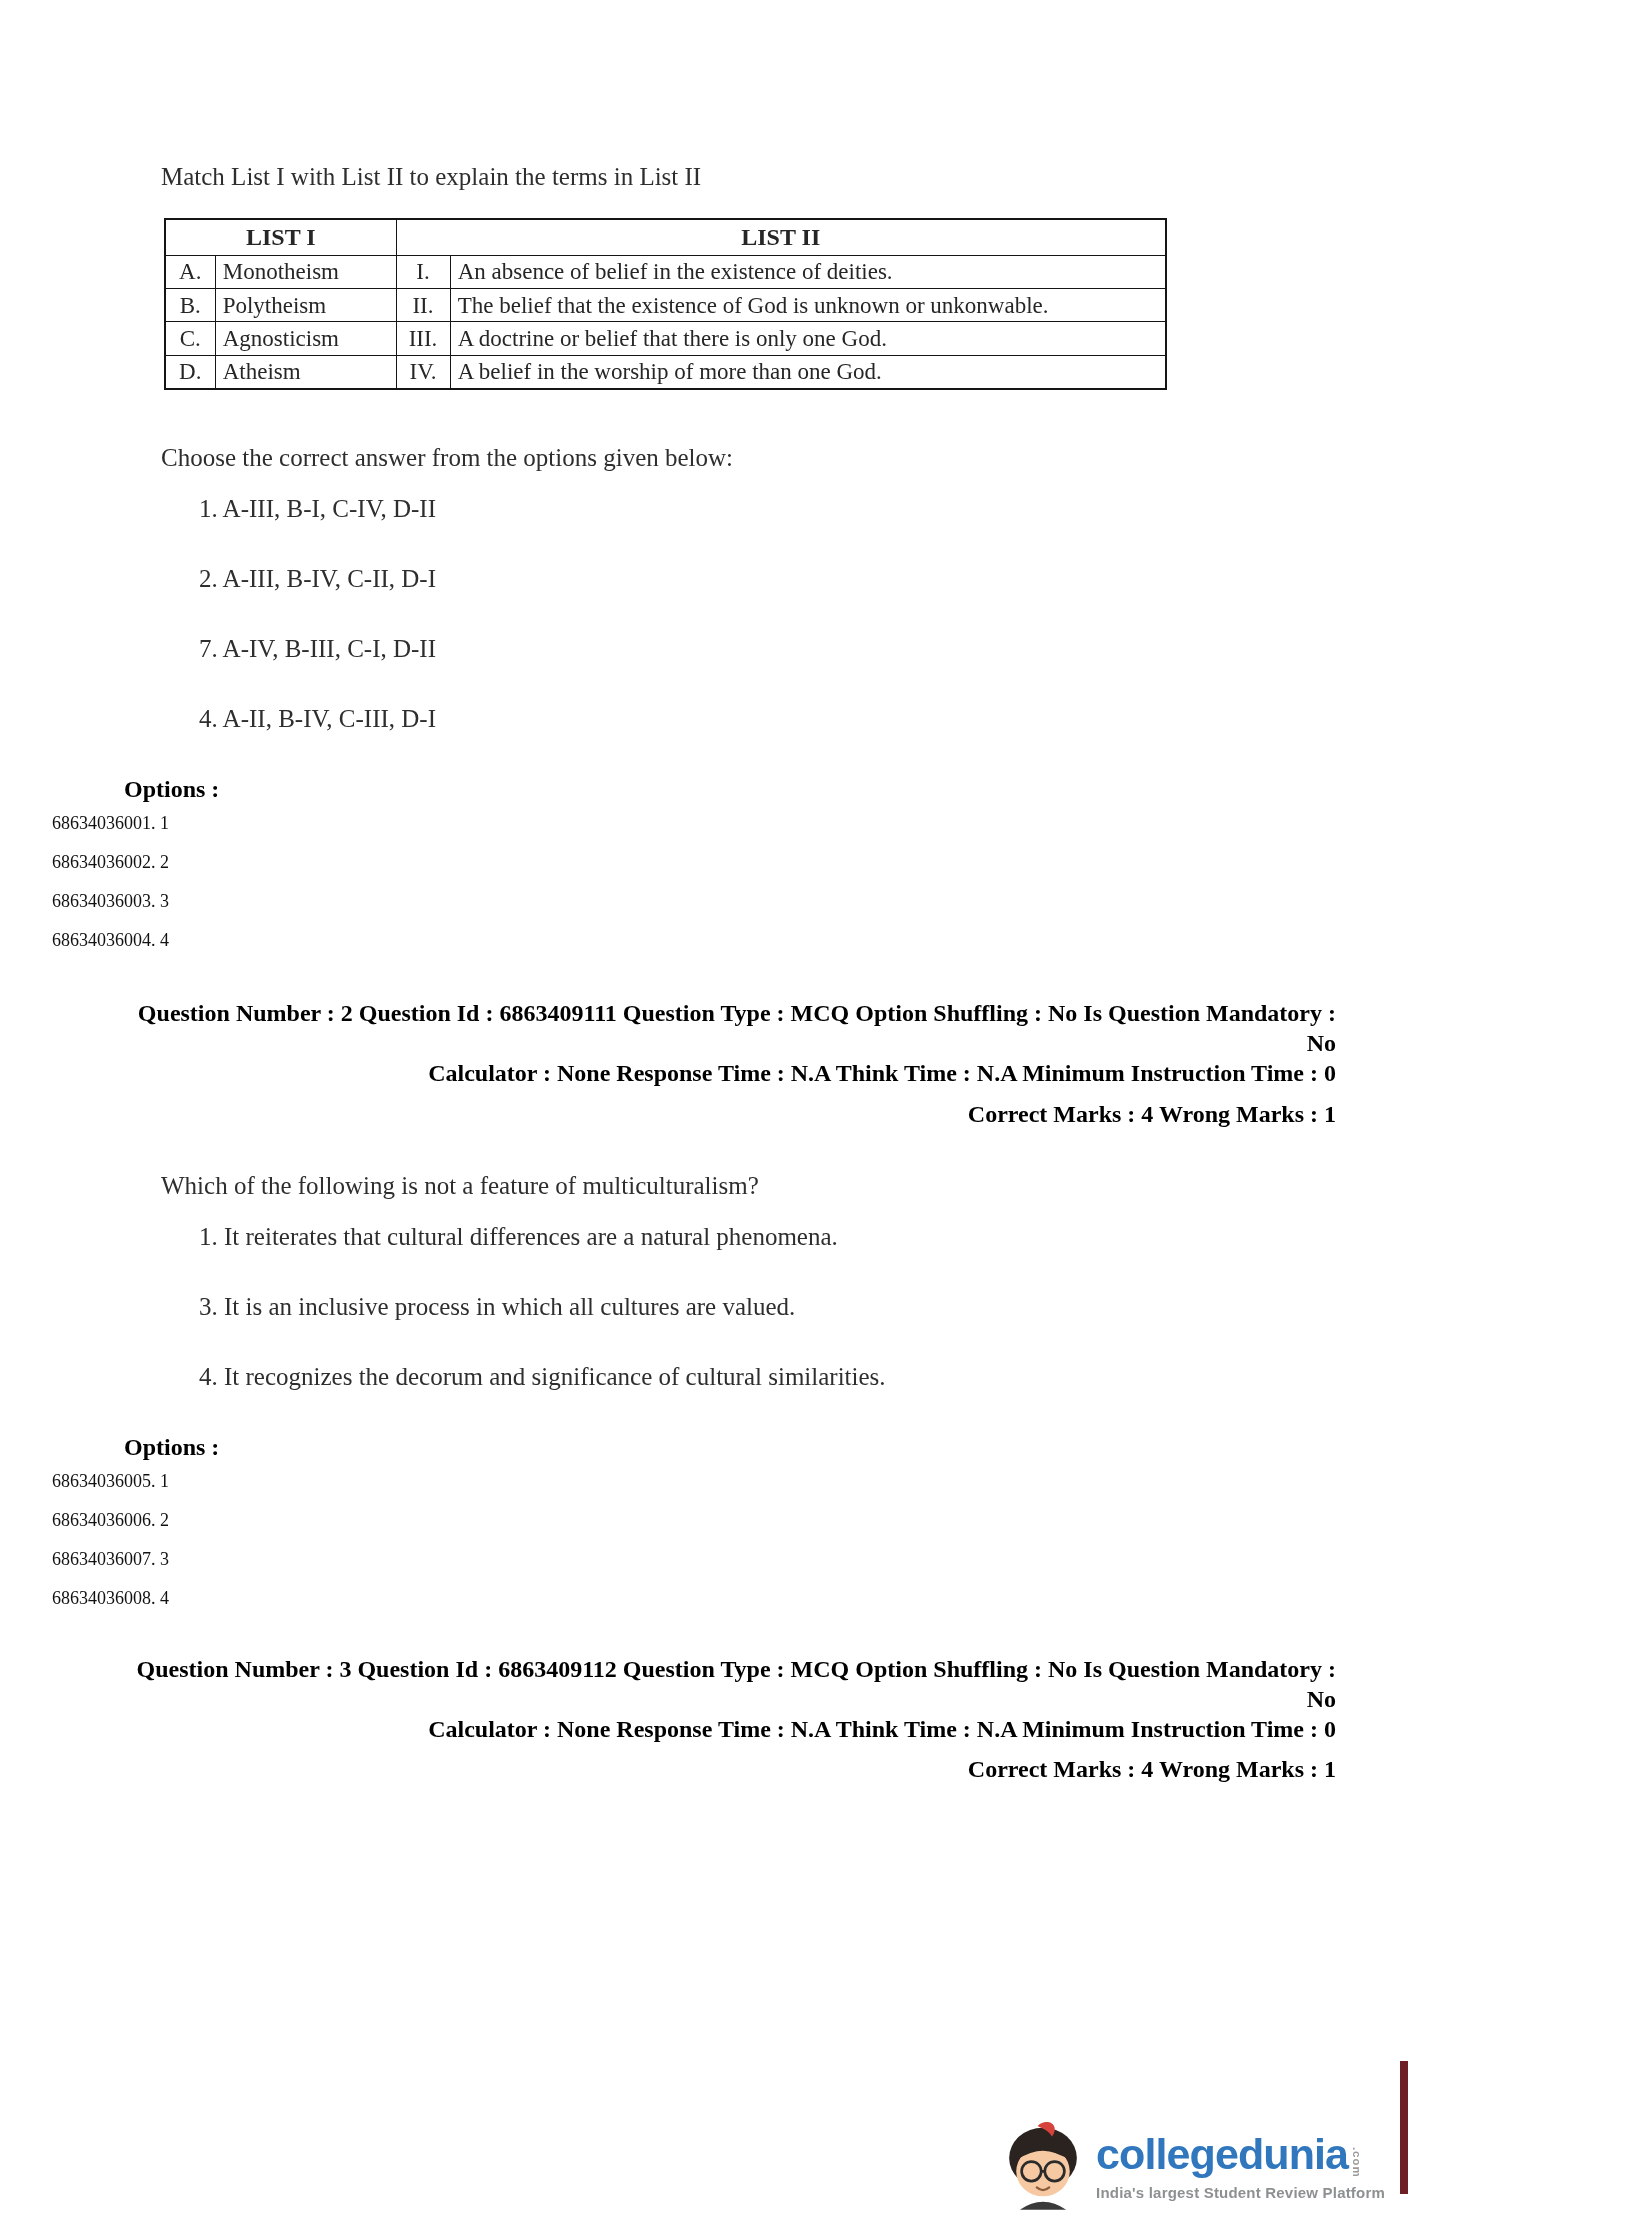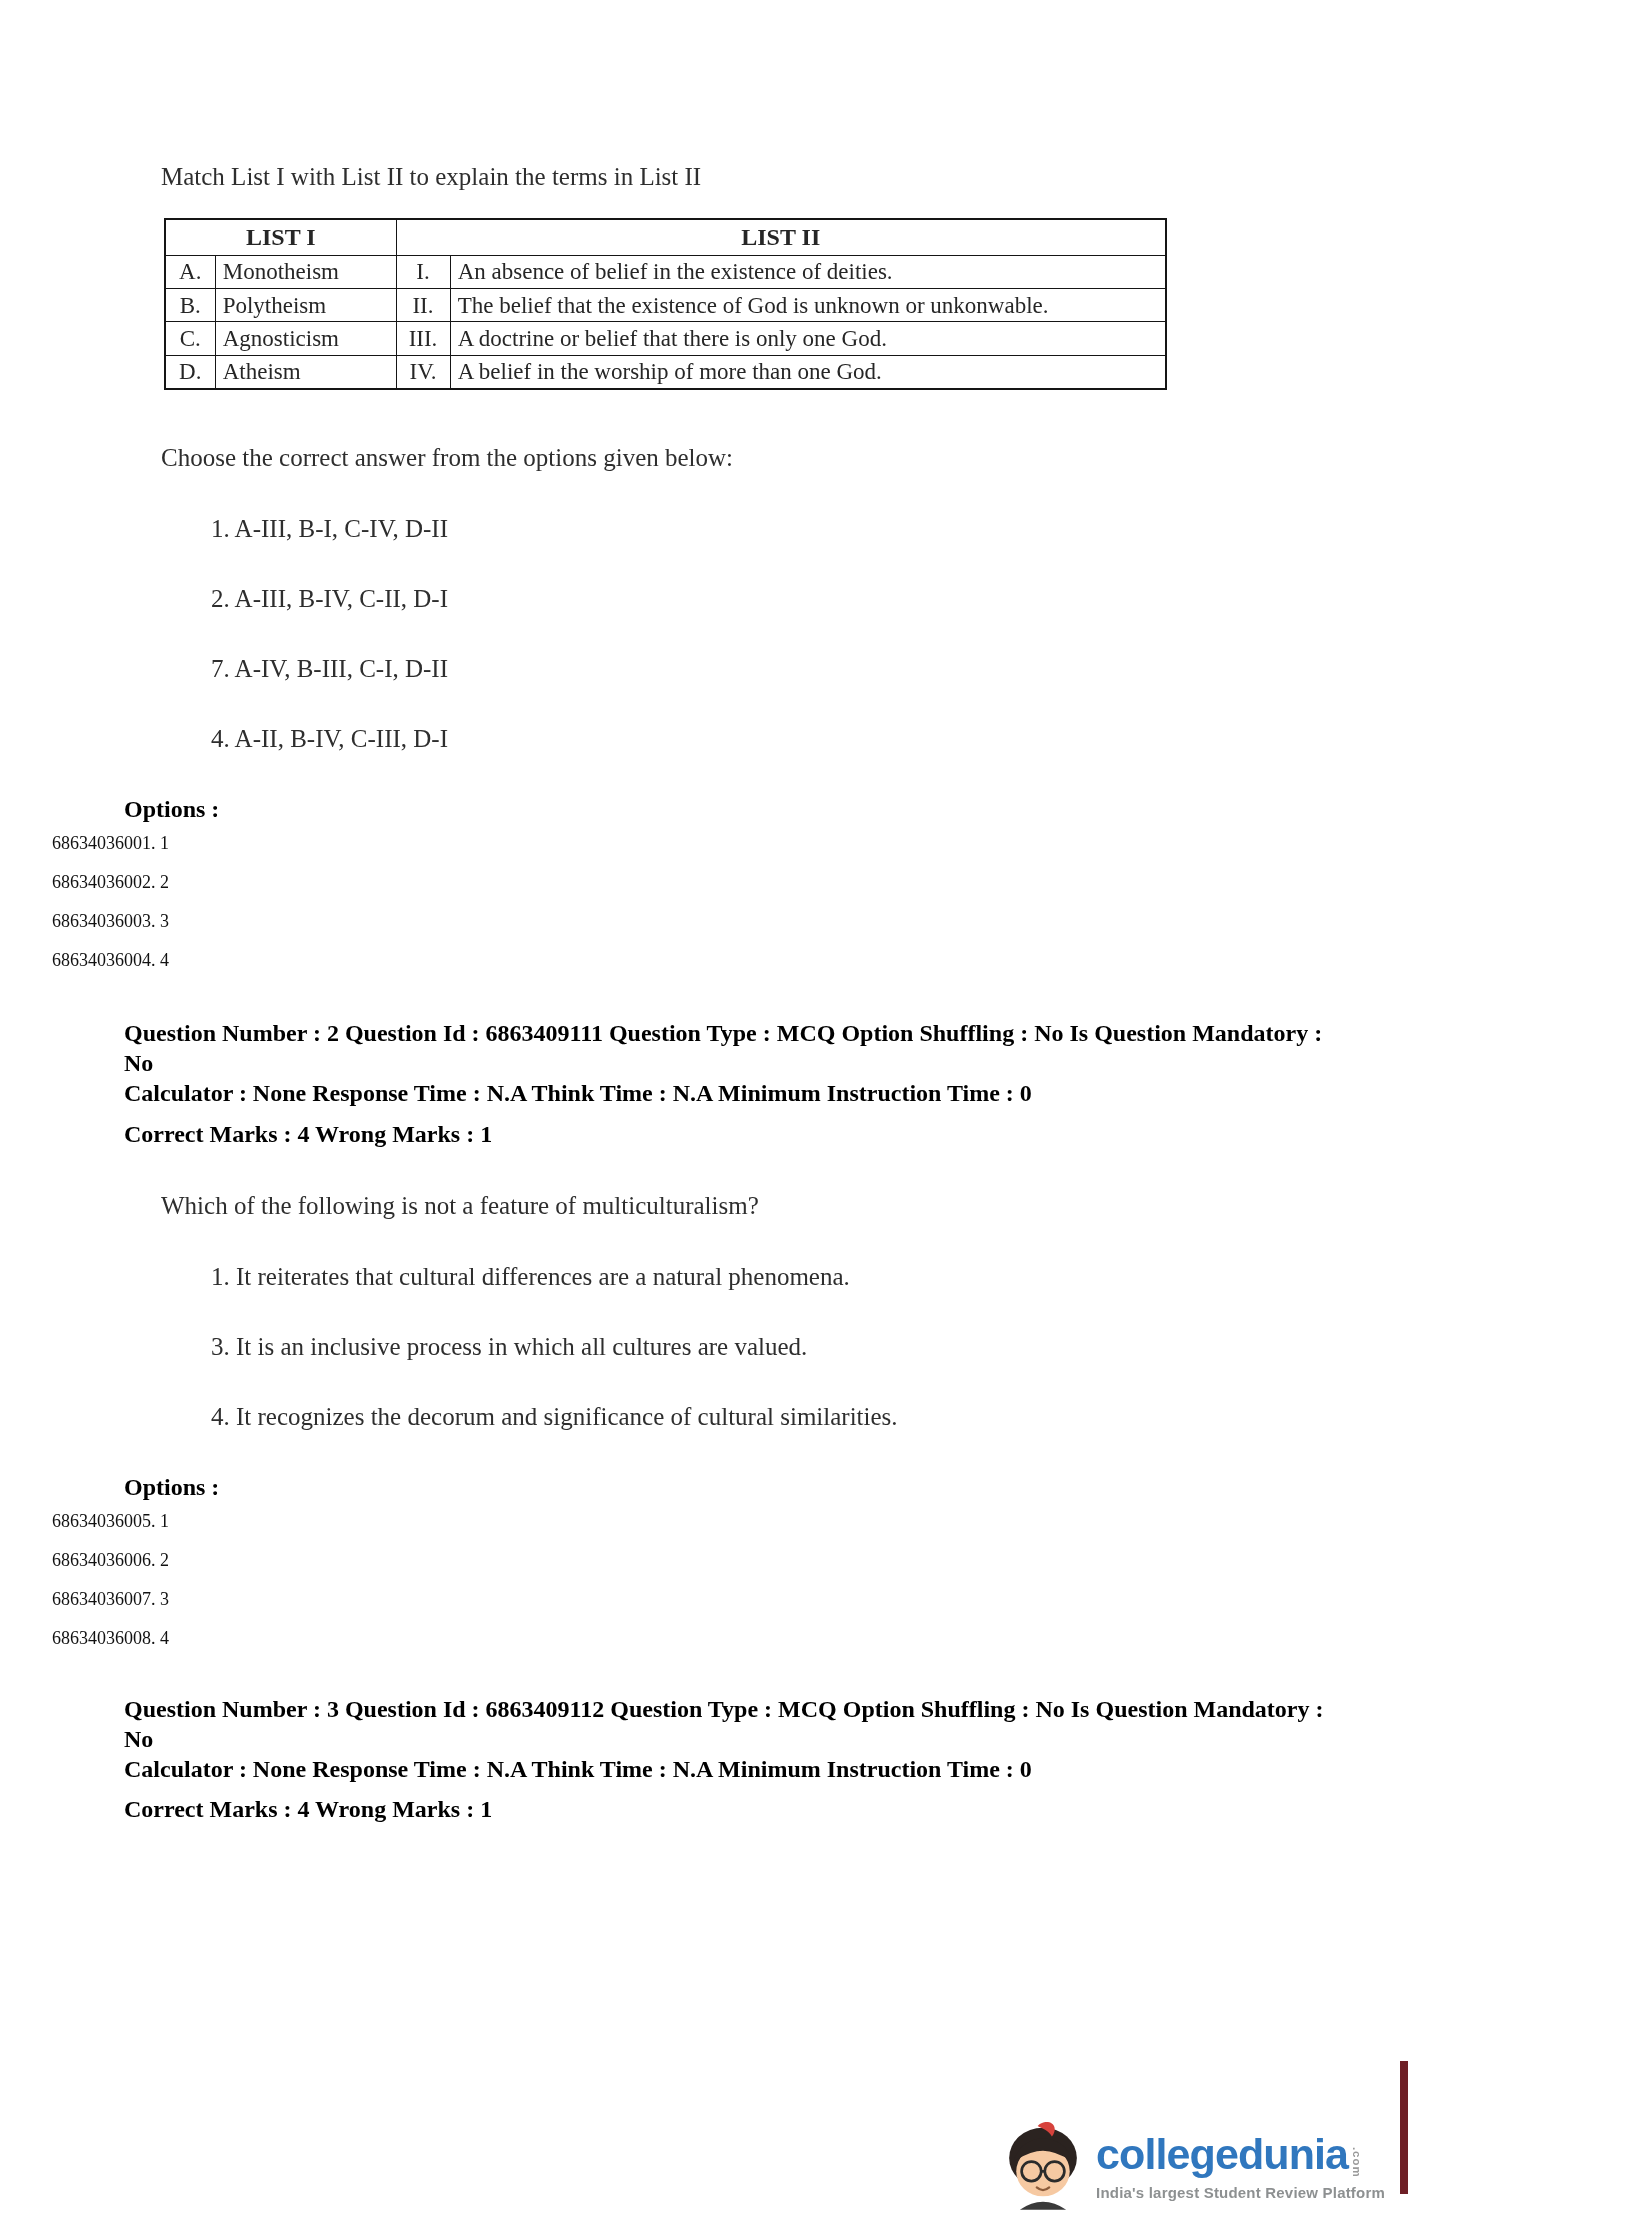--- a/index.html
+++ b/index.html
@@ -26,31 +26,31 @@
     padding:2.7px 7.2px; line-height:27px;
   }
   table.match-table th { font-weight:bold; text-align:center; height:36px; font-size:24px; }
   td.cell-letter { width:50px; text-align:center; }
   td.cell-term { width:181px; }
   td.cell-numeral { width:54px; text-align:center; }
   td.cell-def { width:716px; }
 
   .choose-prompt { margin-top:52px; }
 
-  .choice-list { margin-top:40px;padding-left:12px; }
+  .choice-list { margin-top:20px; }
   .choice { margin-left:199px; font-size:25px; color:#2e2e2e; line-height:30px; margin-bottom:40px; }
 
   .options-label {
     margin-left:124px; margin-top:5.4px; font-size:24px; font-weight:bold; color:#000;
     line-height:30px;
   }
   .option-id { margin-left:52px; font-size:18px; color:#111; line-height:39px; }
 
   .meta-block { margin-left:124px; margin-right:72px; margin-top:38px; }
-  .meta-line { font-size:24px; font-weight:bold; color:#000; line-height:30px; }
+  .meta-line { font-size:24px; font-weight:bold; color:#000; line-height:30px;text-align:right; }
   .meta-marks { margin-top:10.7px; }
 
   .q2-prompt { margin-top:41px; }
   .q3-meta { margin-top:36px; }
 
   
   .brand {
     position:absolute; right:23px; bottom:7.2px;
     display:flex; align-items:center; gap:12.5px;
     font-family:"Liberation Sans","DejaVu Sans",sans-serif;

